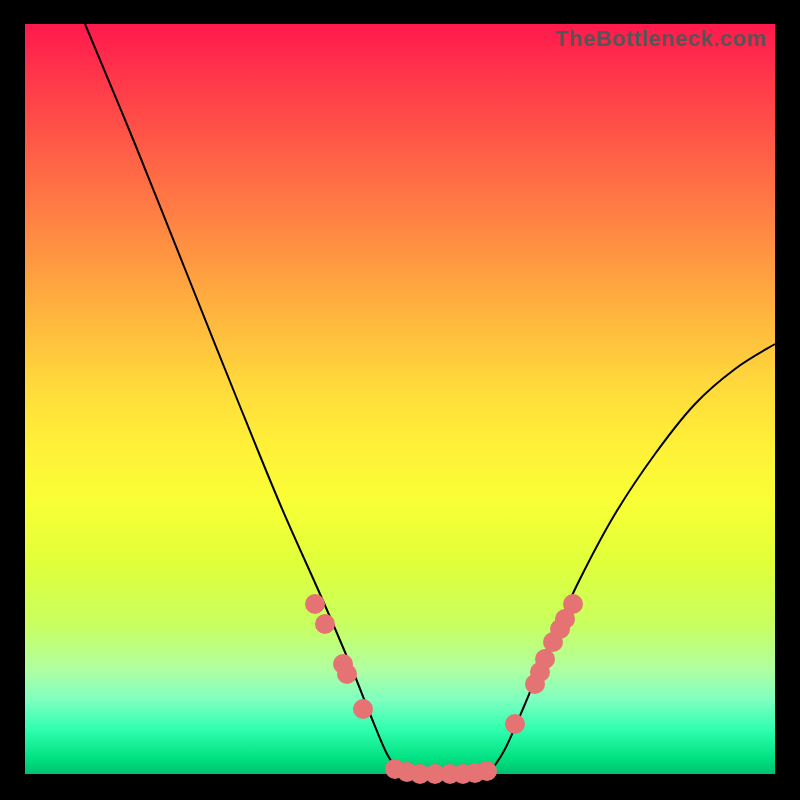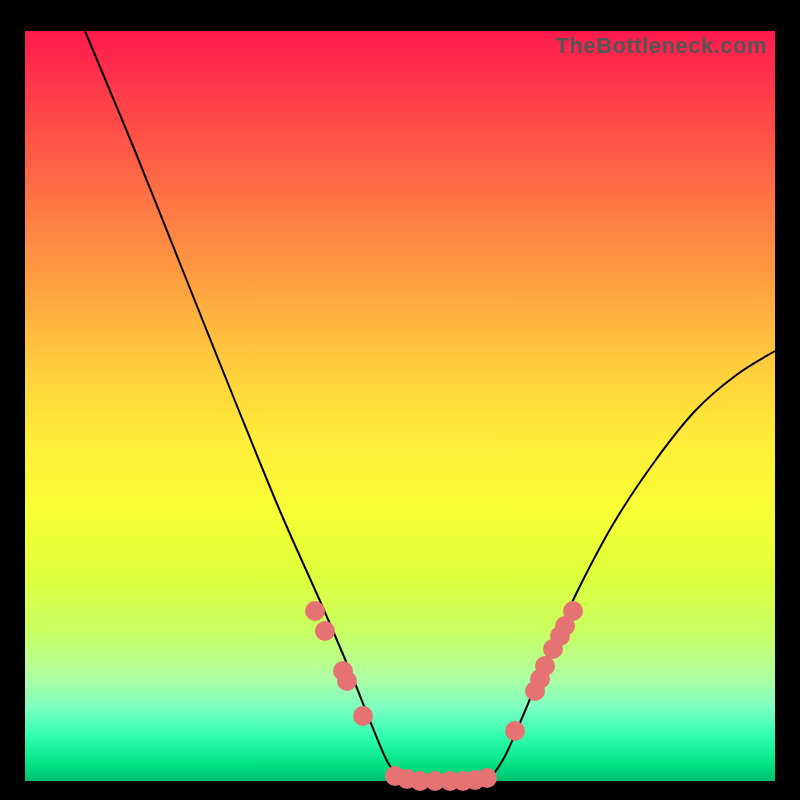--- a/index.html
+++ b/index.html
@@ -6,21 +6,21 @@
     margin: 0;
     padding: 0;
     width: 800px;
     height: 800px;
     background: #000;
     overflow: hidden;
   }
   .frame {
     position: absolute;
     left: 25px;
-    top: 31px;
+    top: 24px;
     width: 750px;
     height: 750px;
     background: #000;
   }
   .plot-area {
     position: absolute;
     left: 0;
     top: 0;
     width: 750px;
     height: 750px;

